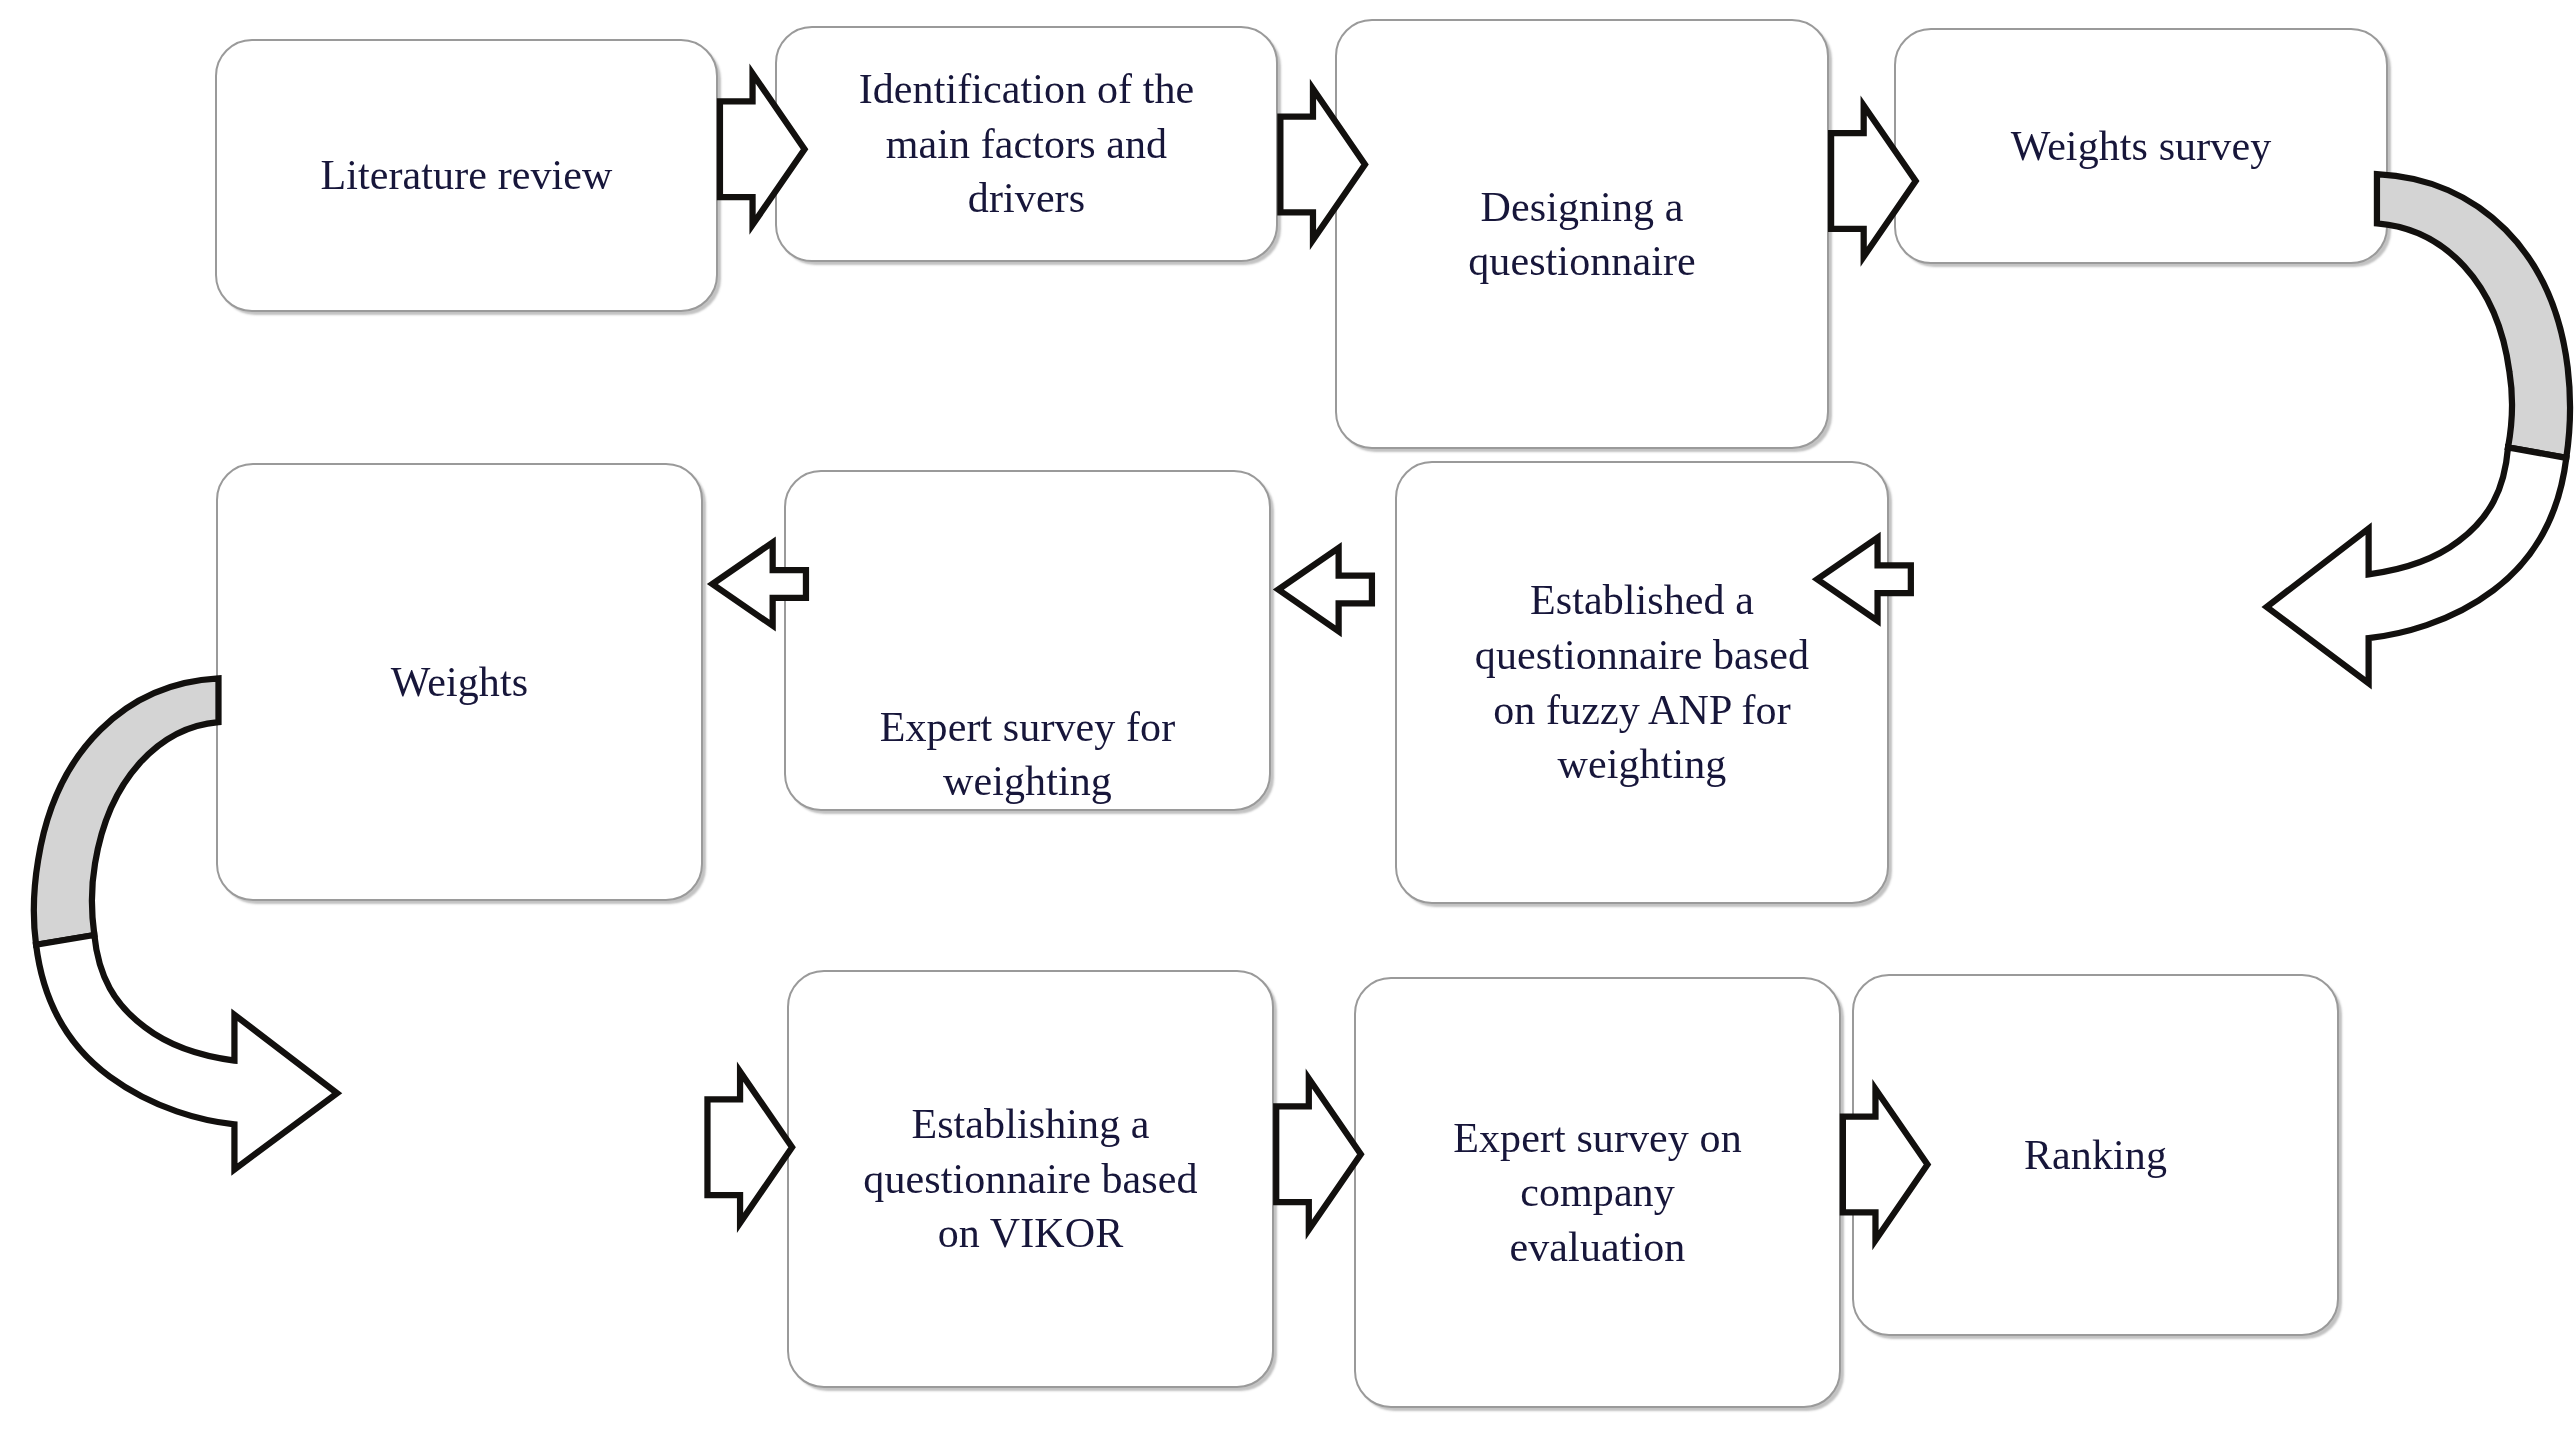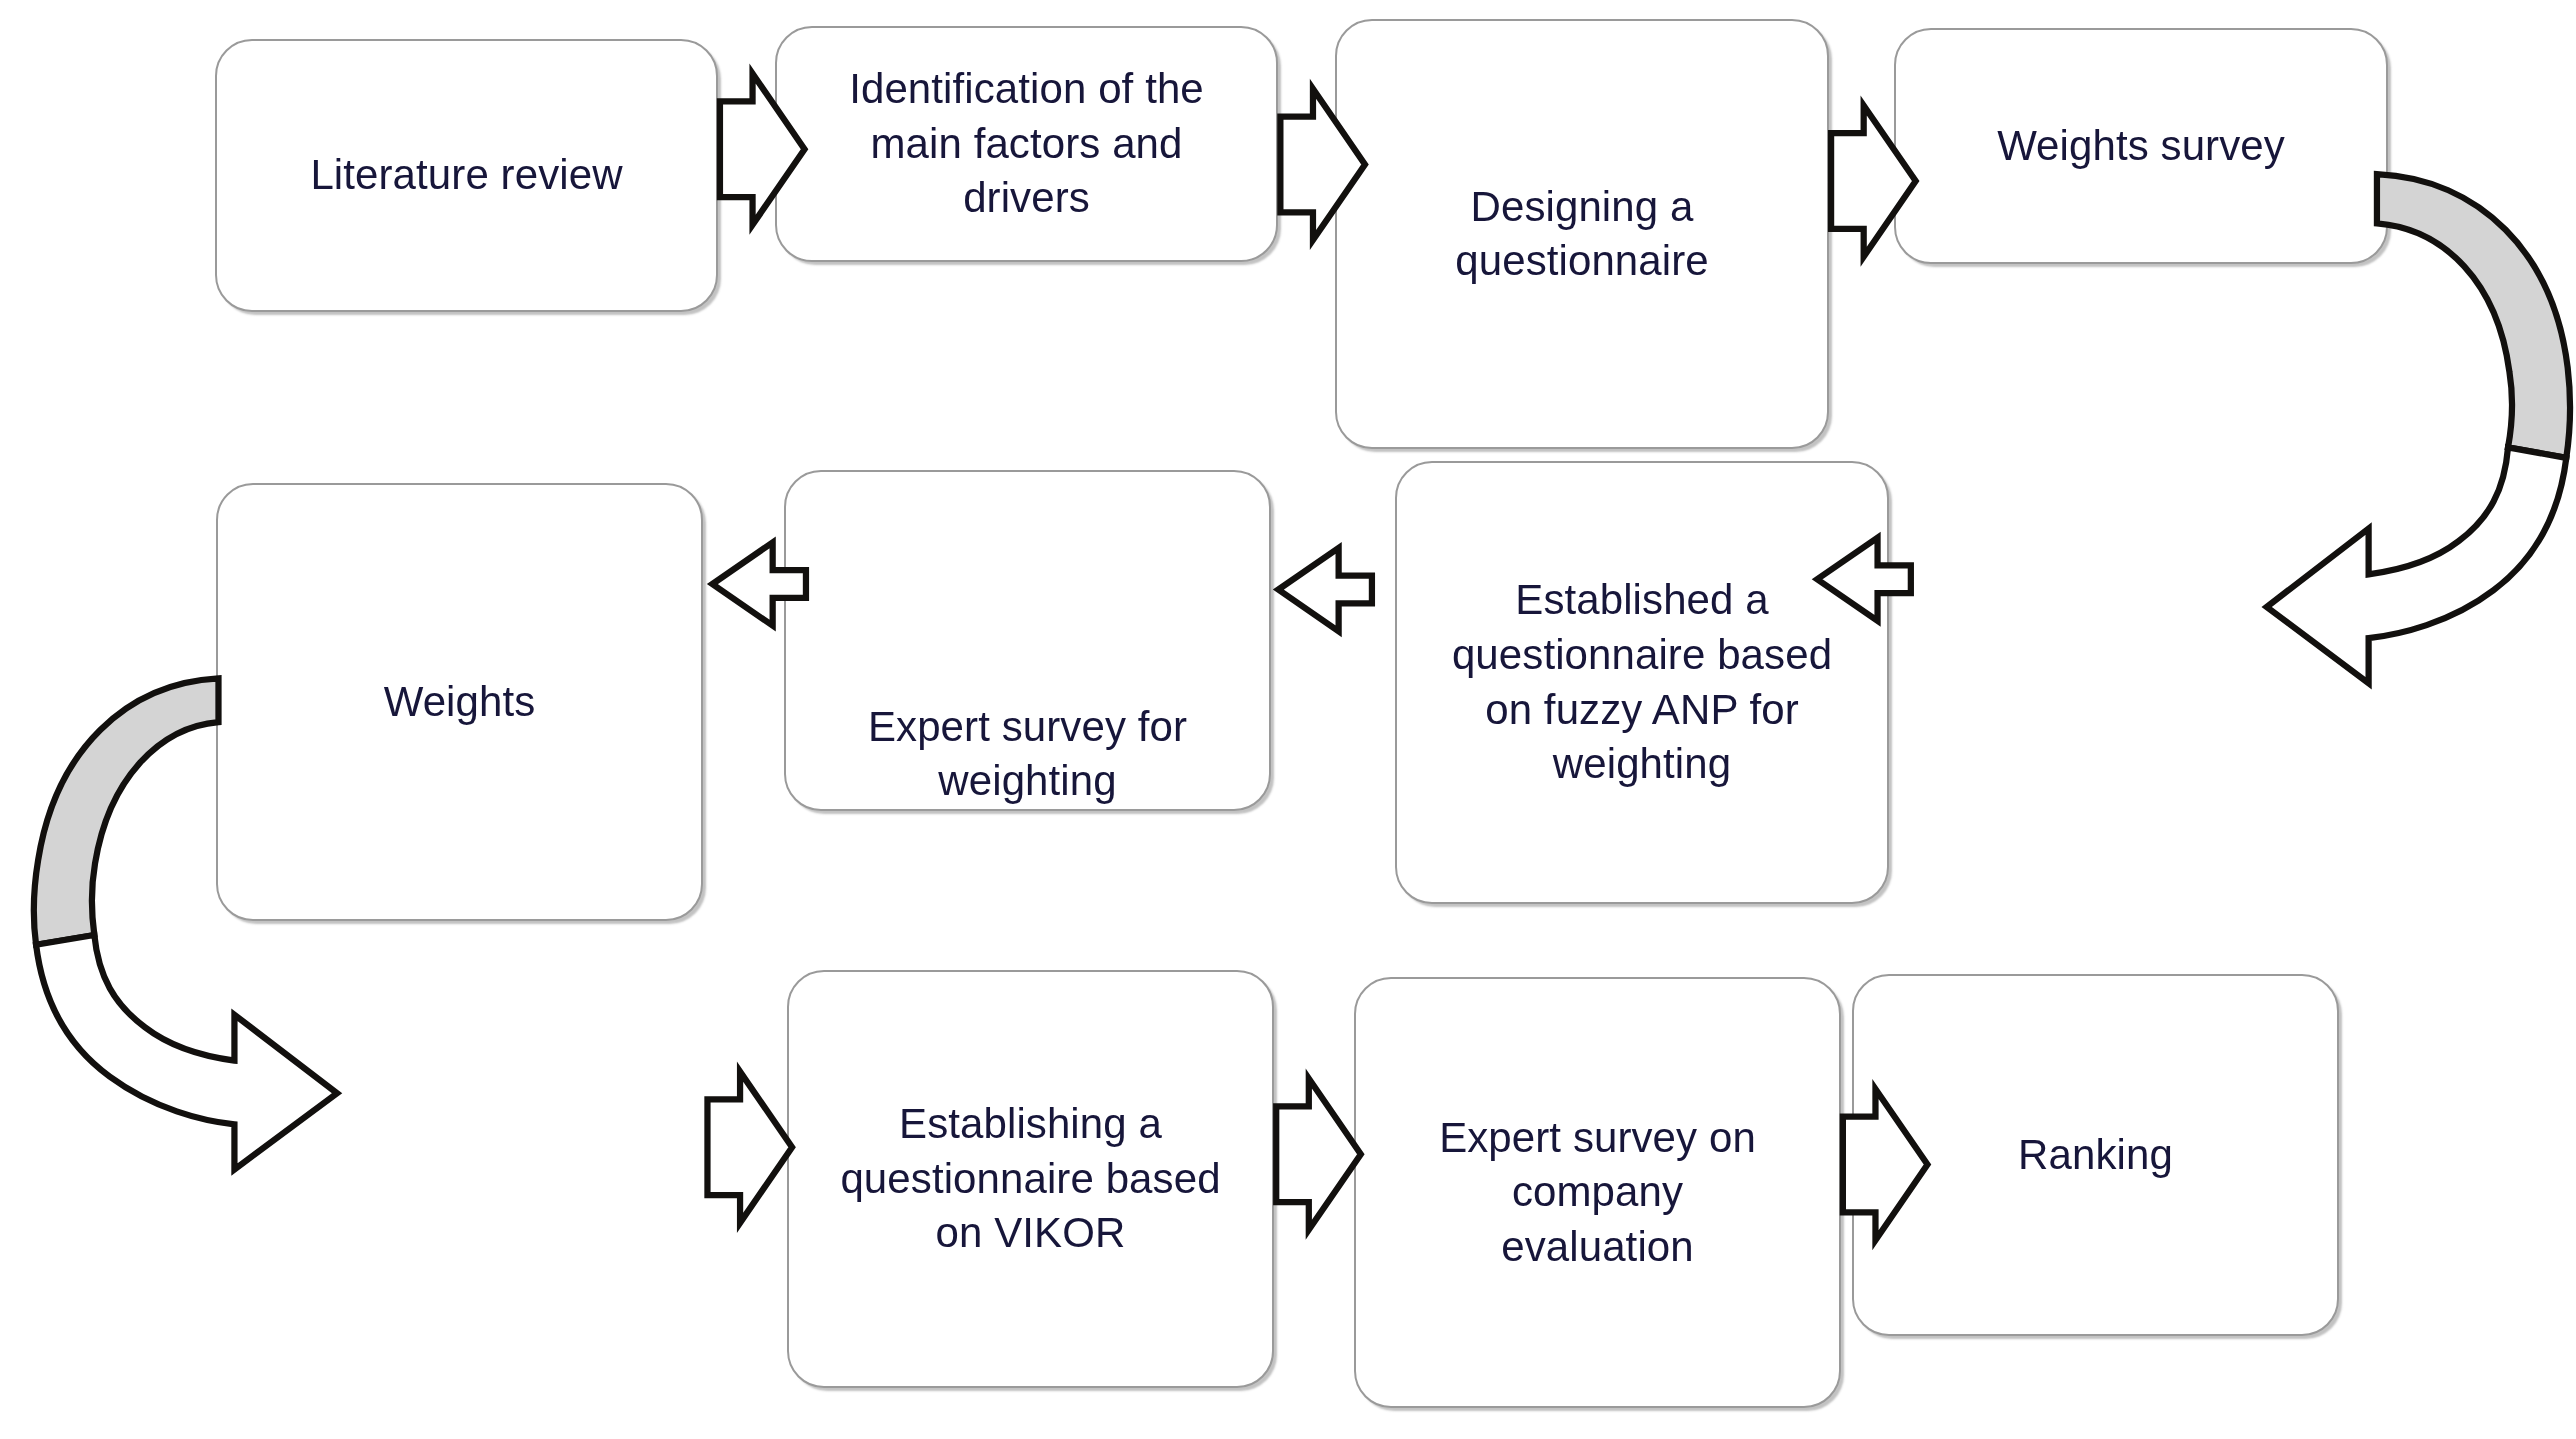--- a/index.html
+++ b/index.html
@@ -19,21 +19,21 @@
     border-radius:37px;
     display:flex;
     align-items:center;
     justify-content:center;
     text-align:center;
     box-shadow:3.5px 3.5px 2.1px -0.7px rgba(120,120,120,0.45);
   }
   .node .label{
     display:block;
     color:#17163a;
-    font-family:Liberation Sans, sans-serif;
+    font-family:Liberation Serif, serif;
     font-size:42px;
     line-height:1.30;
     letter-spacing:0.1px;
     padding:0 18px;
     white-space:pre-line;
     font-weight:400;
   }
   svg.overlay{
     position:absolute;
     left:0;top:0;
@@ -76,21 +76,21 @@
 
   <div class="node" style="left:1335px;top:19.4px;width:494px;height:430px;">
     <span class="label">Designing a
 questionnaire</span>
   </div>
 
   <div class="node" style="left:1894px;top:28px;width:494px;height:236px;">
     <span class="label">Weights survey</span>
   </div>
 
-  <div class="node" style="left:216px;top:463px;width:487px;height:438px;margin-top:20px;">
+  <div class="node" style="left:216px;top:463px;width:487px;height:438px;">
     <span class="label">Weights</span>
   </div>
 
   <div class="node" style="left:784px;top:470px;width:487px;height:341px;align-items:flex-end;">
     <span class="label">Expert survey for
 weighting</span>
   </div>
 
   <div class="node" style="left:1349px;top:461px;width:494px;height:443px;margin-left:46px;">
     <span class="label">Established a

